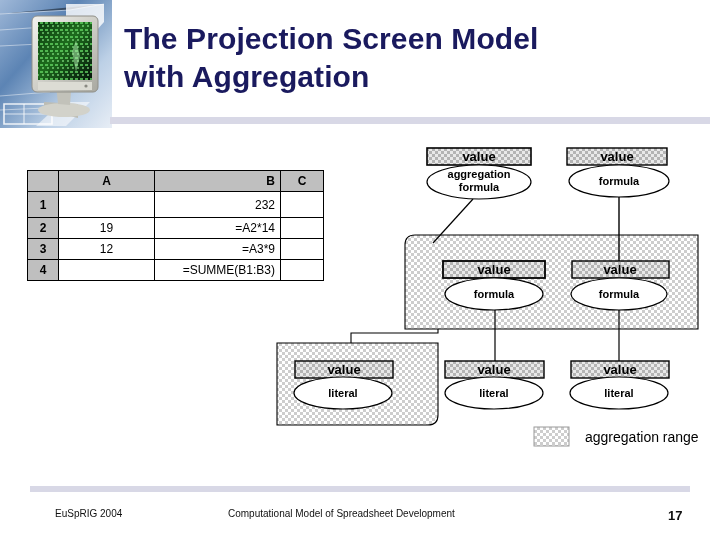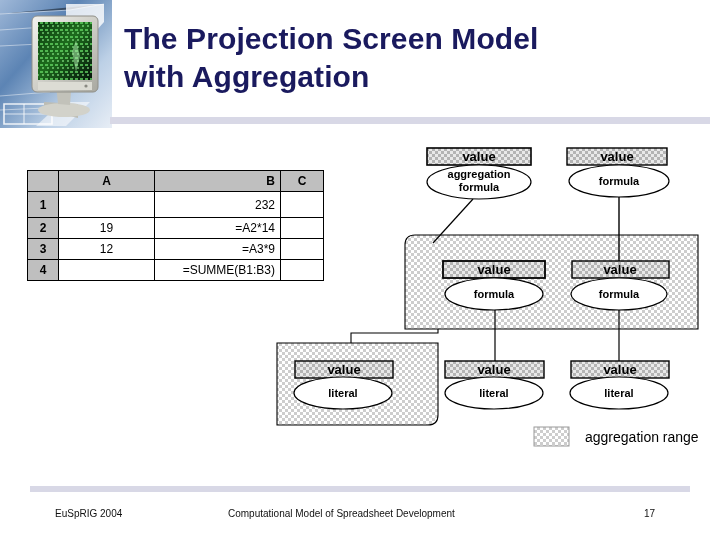--- a/index.html
+++ b/index.html
@@ -54,21 +54,21 @@
   #footer-rule{
     position:absolute;left:30px;top:486px;width:660px;height:6px;
     background:#d8d8e6;
   }
   .foot{
     position:absolute;top:508px;
     font-size:10px;color:#111;
   }
   #foot-left{left:55px;}
   #foot-center{left:228px;}
-  #foot-right{left:644px;font-weight:400;font-size:10px;}
+  #foot-right{left:668px;font-weight:700;font-size:13px;}
 </style>
 </head>
 <body>
 
 <div id="logo">
   <svg width="112" height="128" viewBox="0 0 112 128">
     <defs>
       <linearGradient id="bgblue" x1="0" y1="0" x2="1" y2="1">
         <stop offset="0" stop-color="#9fb8d8"></stop>
         <stop offset="0.35" stop-color="#5c84b4"></stop>

